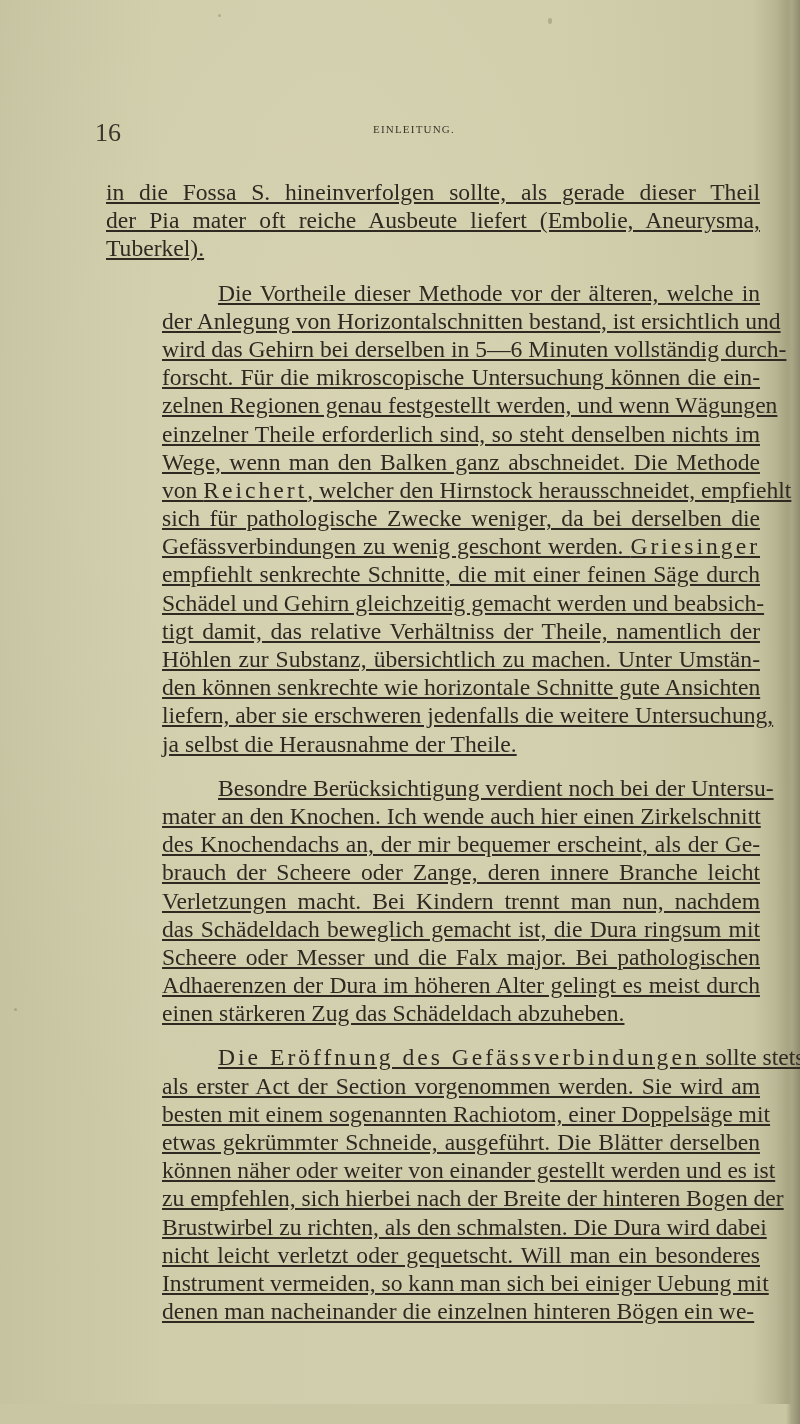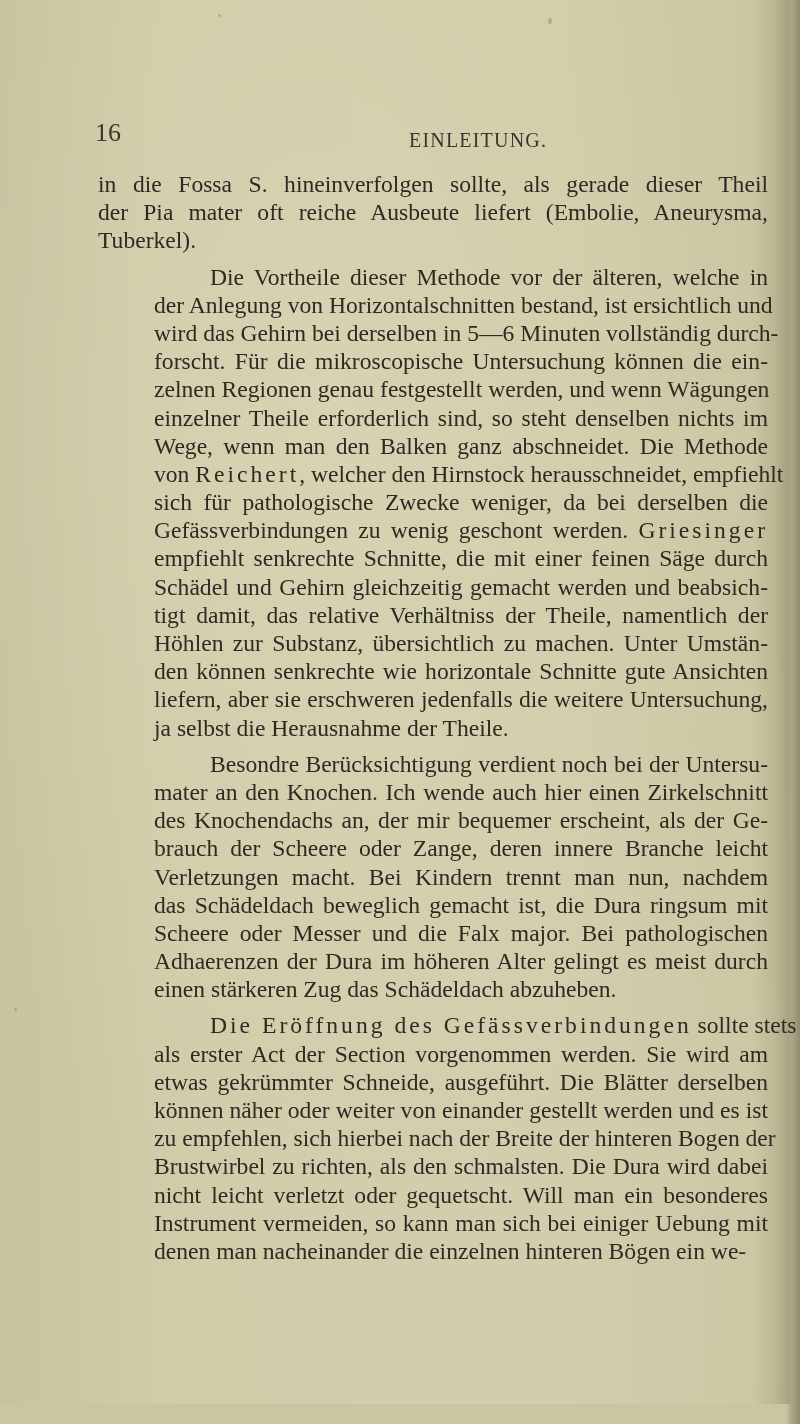--- a/index.html
+++ b/index.html
@@ -45,39 +45,39 @@
       position: absolute;
       left: 0;
       top: 0;
       font-size: 26px;
       letter-spacing: 0px;
       color: #3a362c;
     }
     .running-head {
       position: absolute;
       left: 278px;
-      top: 11px;
-      font-size: 20px;
+      top: 5px;
+      font-size: 11px;
       letter-spacing: 1.2px;
       color: #3a362c;
-      margin-left: 36px;
     }
     .body-text {
       position: absolute;
       top: 162px;
       left: 90px;
       width: 686px;
       font-size: 23.6px;
       line-height: 28.2px;
       text-align: justify;
       hyphens: manual;
     }
     .para {
-      margin: 8px;
+      margin: 16px;
       text-indent: 0;
+      text-decoration: underline;
     }
     .para.indent {
       text-indent: 56px;
     }
     .line {
       display: block;
       text-align: justify;
       text-align-last: justify;
       white-space: nowrap;
       height: 28.2px;
@@ -142,20 +142,21 @@
         <span class="line"><span>brauch der Scheere oder Zange, deren innere Branche leicht</span></span>
         <span class="line"><span>Verletzungen macht. Bei Kindern trennt man nun, nachdem</span></span>
         <span class="line"><span>das Schädeldach beweglich gemacht ist, die Dura ringsum mit</span></span>
         <span class="line"><span>Scheere oder Messer und die Falx major. Bei pathologischen</span></span>
         <span class="line"><span>Adhaerenzen der Dura im höheren Alter gelingt es meist durch</span></span>
         <span class="line last"><span>einen stärkeren Zug das Schädeldach abzuheben.</span></span>
       </div>
       <div class="para indent">
         <span class="line" style="padding-left: 56px;"><span></span><span class="spaced">Die Eröffnung des Gefässverbindungen</span><span> sollte stets</span></span>
         <span class="line"><span>als erster Act der Section vorgenommen werden. Sie wird am</span></span>
+        <span class="line"><span>besten mit einem sogenannten Rachiotom, einer Doppelsäge mit</span></span>
         <span class="line"><span>etwas gekrümmter Schneide, ausgeführt. Die Blätter derselben</span></span>
         <span class="line"><span>können näher oder weiter von einander gestellt werden und es ist</span></span>
         <span class="line"><span>zu empfehlen, sich hierbei nach der Breite der hinteren Bogen der</span></span>
         <span class="line"><span>Brustwirbel zu richten, als den schmalsten. Die Dura wird dabei</span></span>
         <span class="line"><span>nicht leicht verletzt oder gequetscht. Will man ein besonderes</span></span>
         <span class="line"><span>Instrument vermeiden, so kann man sich bei einiger Uebung mit</span></span>
         <span class="line last"><span>denen man nacheinander die einzelnen hinteren Bögen ein we-</span></span>
       </div>
     </div>
 </div>

